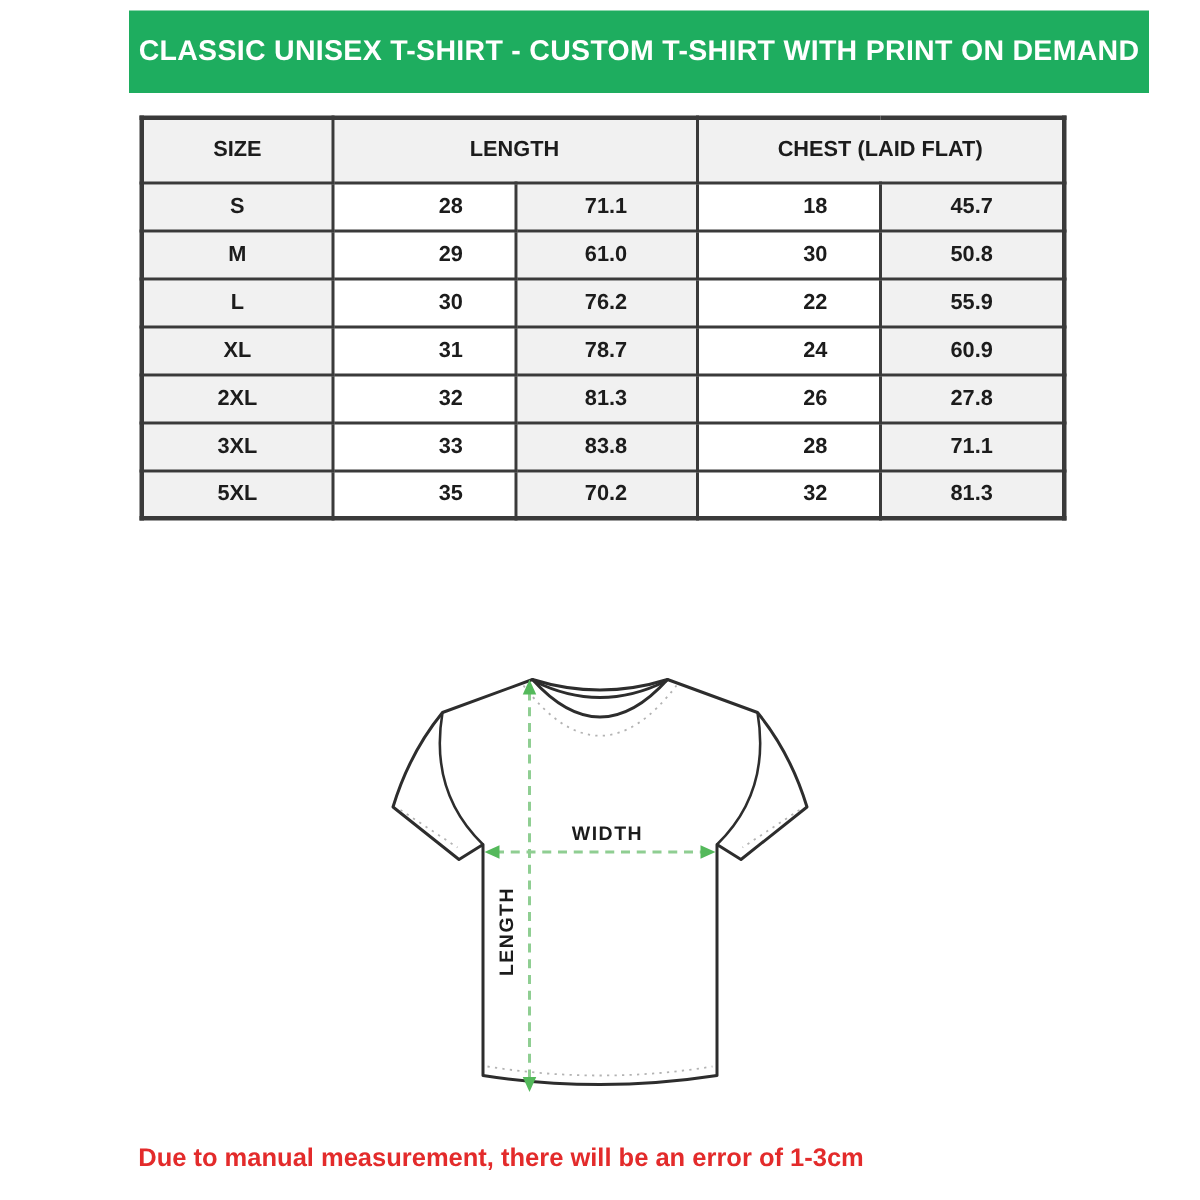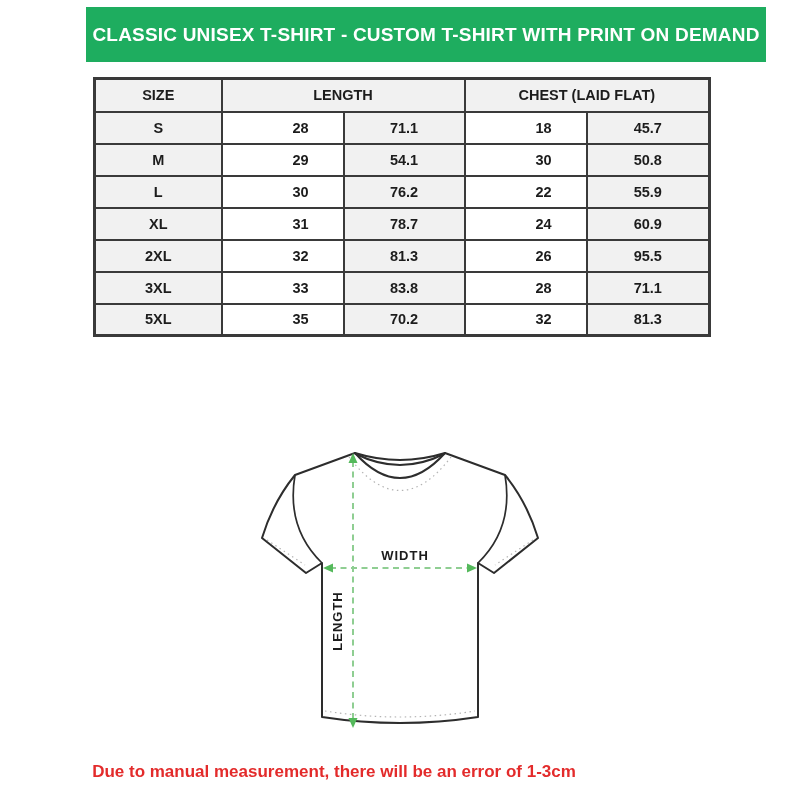--- a/index.html
+++ b/index.html
@@ -46,21 +46,21 @@
   }
   .size-table th, .size-table td{
     border:2px solid var(--border-dark);
     text-align:center;
     vertical-align:middle;
     font-weight:700;
     color:var(--ink);
     font-size:14.5px;
     overflow:hidden;
   }
-  .size-table th{ height:33px; background:var(--shade); }
+  .size-table th{ height:43px; background:var(--shade); }
   .size-table td{ height:32px; }
   .c-shade{ background:var(--shade); }
   .c-plain{ background:#ffffff;padding-left:36px; }
   .tshirt-svg{
     position:absolute;
     left:240px; top:430px;
     width:320px; height:320px;
   }
   .shirt-outline{ fill:#ffffff; stroke:#2d2d2d; stroke-width:2; stroke-linejoin:round; }
   .shirt-line{ fill:none; stroke:#2d2d2d; stroke-width:2; stroke-linecap:round; }
@@ -111,21 +111,21 @@
         <tr>
           <td class="c-shade">S</td>
           <td class="c-plain">28</td>
           <td class="c-shade">71.1</td>
           <td class="c-plain">18</td>
           <td class="c-shade">45.7</td>
         </tr>
         <tr>
           <td class="c-shade">M</td>
           <td class="c-plain">29</td>
-          <td class="c-shade">54.1</td>
+          <td class="c-shade">61.0</td>
           <td class="c-plain">30</td>
           <td class="c-shade">50.8</td>
         </tr>
         <tr>
           <td class="c-shade">L</td>
           <td class="c-plain">30</td>
           <td class="c-shade">76.2</td>
           <td class="c-plain">22</td>
           <td class="c-shade">55.9</td>
         </tr>
@@ -134,21 +134,21 @@
           <td class="c-plain">31</td>
           <td class="c-shade">78.7</td>
           <td class="c-plain">24</td>
           <td class="c-shade">60.9</td>
         </tr>
         <tr>
           <td class="c-shade">2XL</td>
           <td class="c-plain">32</td>
           <td class="c-shade">81.3</td>
           <td class="c-plain">26</td>
-          <td class="c-shade">95.5</td>
+          <td class="c-shade">27.8</td>
         </tr>
         <tr>
           <td class="c-shade">3XL</td>
           <td class="c-plain">33</td>
           <td class="c-shade">83.8</td>
           <td class="c-plain">28</td>
           <td class="c-shade">71.1</td>
         </tr>
         <tr>
           <td class="c-shade">5XL</td>

